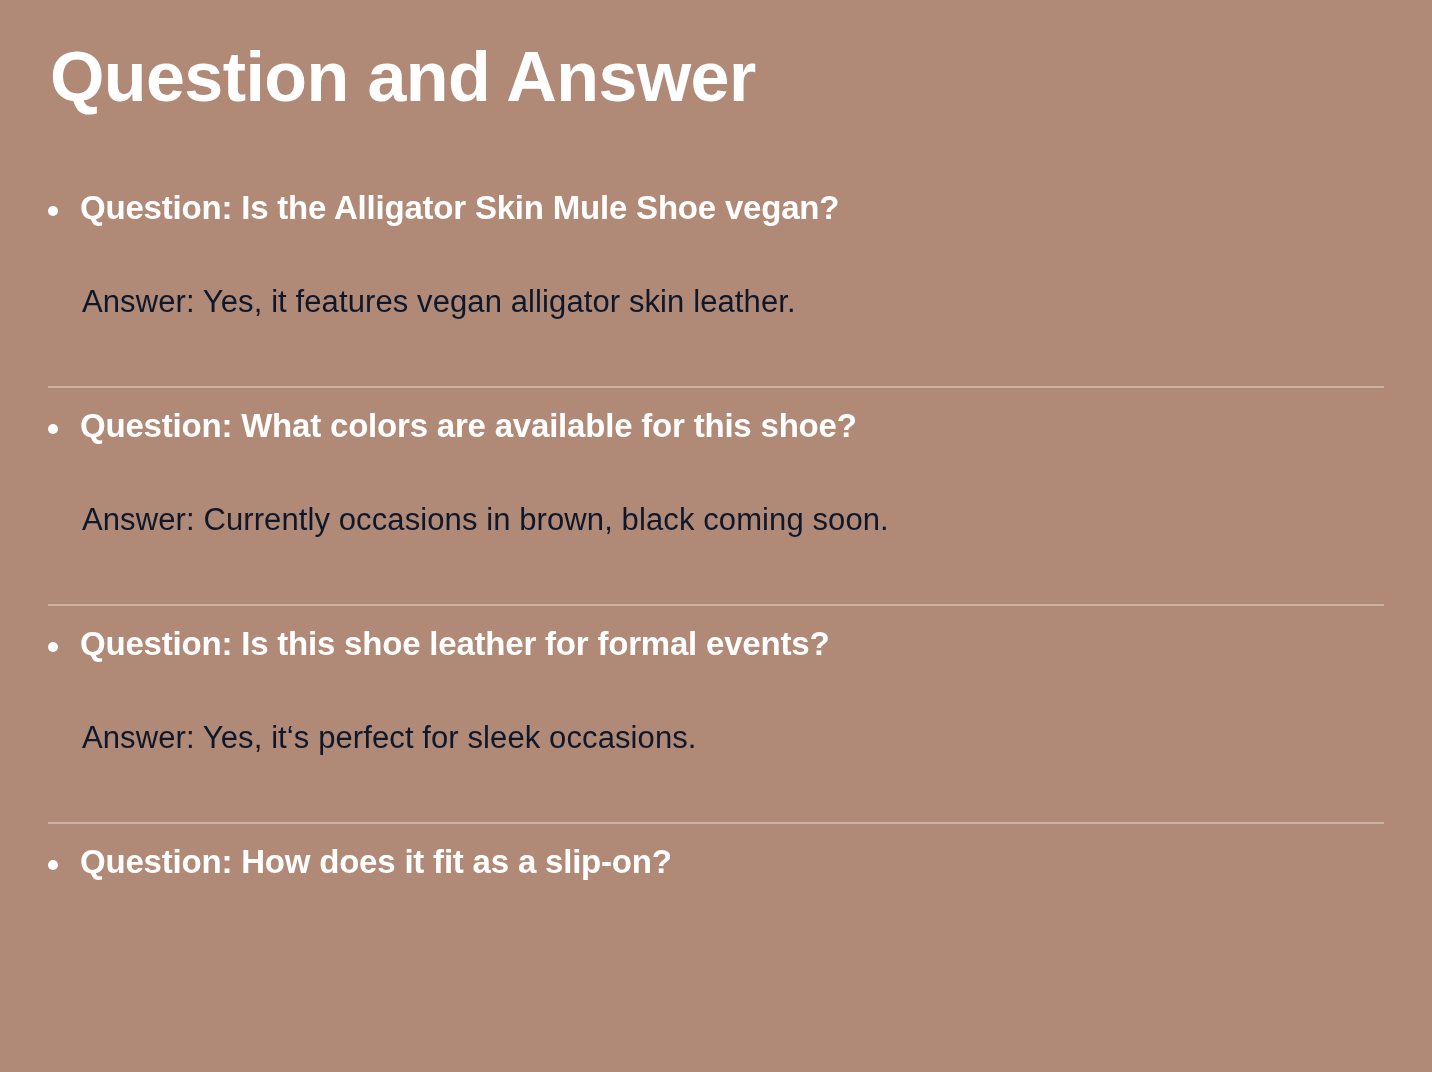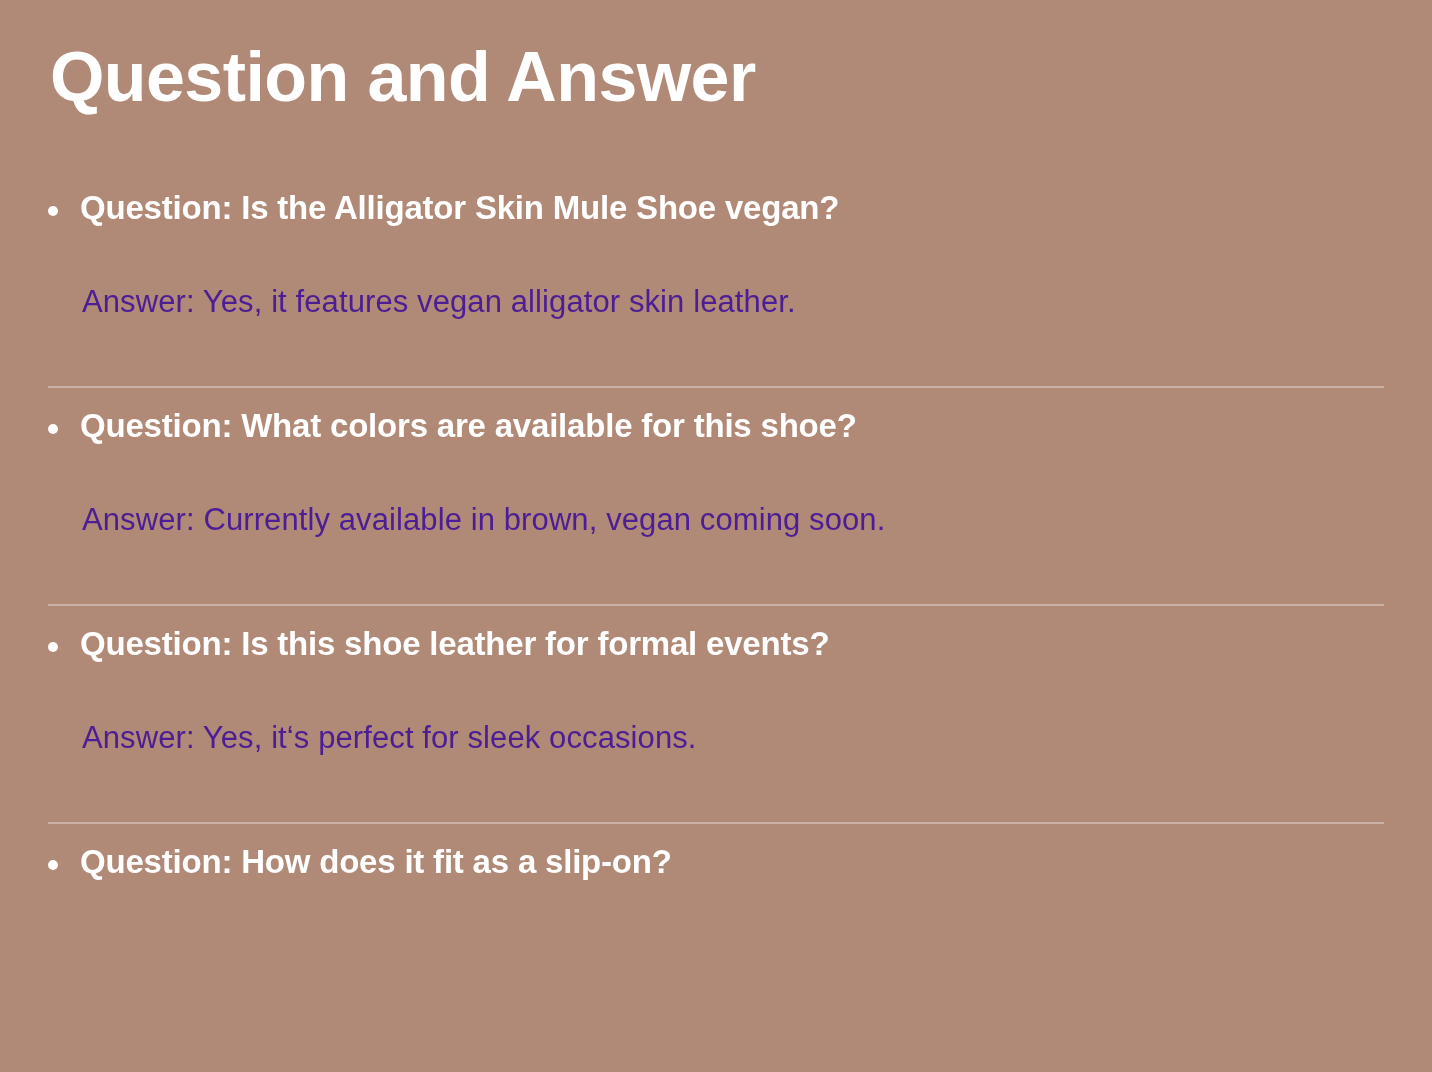--- a/index.html
+++ b/index.html
@@ -79,21 +79,21 @@
   .qa-answer {
     position: absolute;
     left: 82px;
     top: 111px;
     right: 48px;
     margin: 0;
     font-size: 31px;
     line-height: 42px;
     font-weight: 400;
     letter-spacing: 0.1px;
-    color: #4c1d95;
+    color: #0f172a;
   }
 
   .qa-divider {
     position: absolute;
     left: 48px;
     right: 48px;
     bottom: 0;
     height: 2px;
     background: #cbb1a5;
     border: 0;
@@ -116,21 +116,21 @@
     <li class="qa-item">
       <span class="bullet"></span>
       <p class="qa-question">Question: Is the Alligator Skin Mule Shoe vegan?</p>
       <p class="qa-answer">Answer: Yes, it features vegan alligator skin leather.</p>
       <hr class="qa-divider">
     </li>
 
     <li class="qa-item">
       <span class="bullet"></span>
       <p class="qa-question">Question: What colors are available for this shoe?</p>
-      <p class="qa-answer">Answer: Currently available in brown, vegan coming soon.</p>
+      <p class="qa-answer">Answer: Currently occasions in brown, black coming soon.</p>
       <hr class="qa-divider">
     </li>
 
     <li class="qa-item">
       <span class="bullet"></span>
       <p class="qa-question">Question: Is this shoe leather for formal events?</p>
       <p class="qa-answer">Answer: Yes, it‘s perfect for sleek occasions.</p>
       <hr class="qa-divider">
     </li>
 

